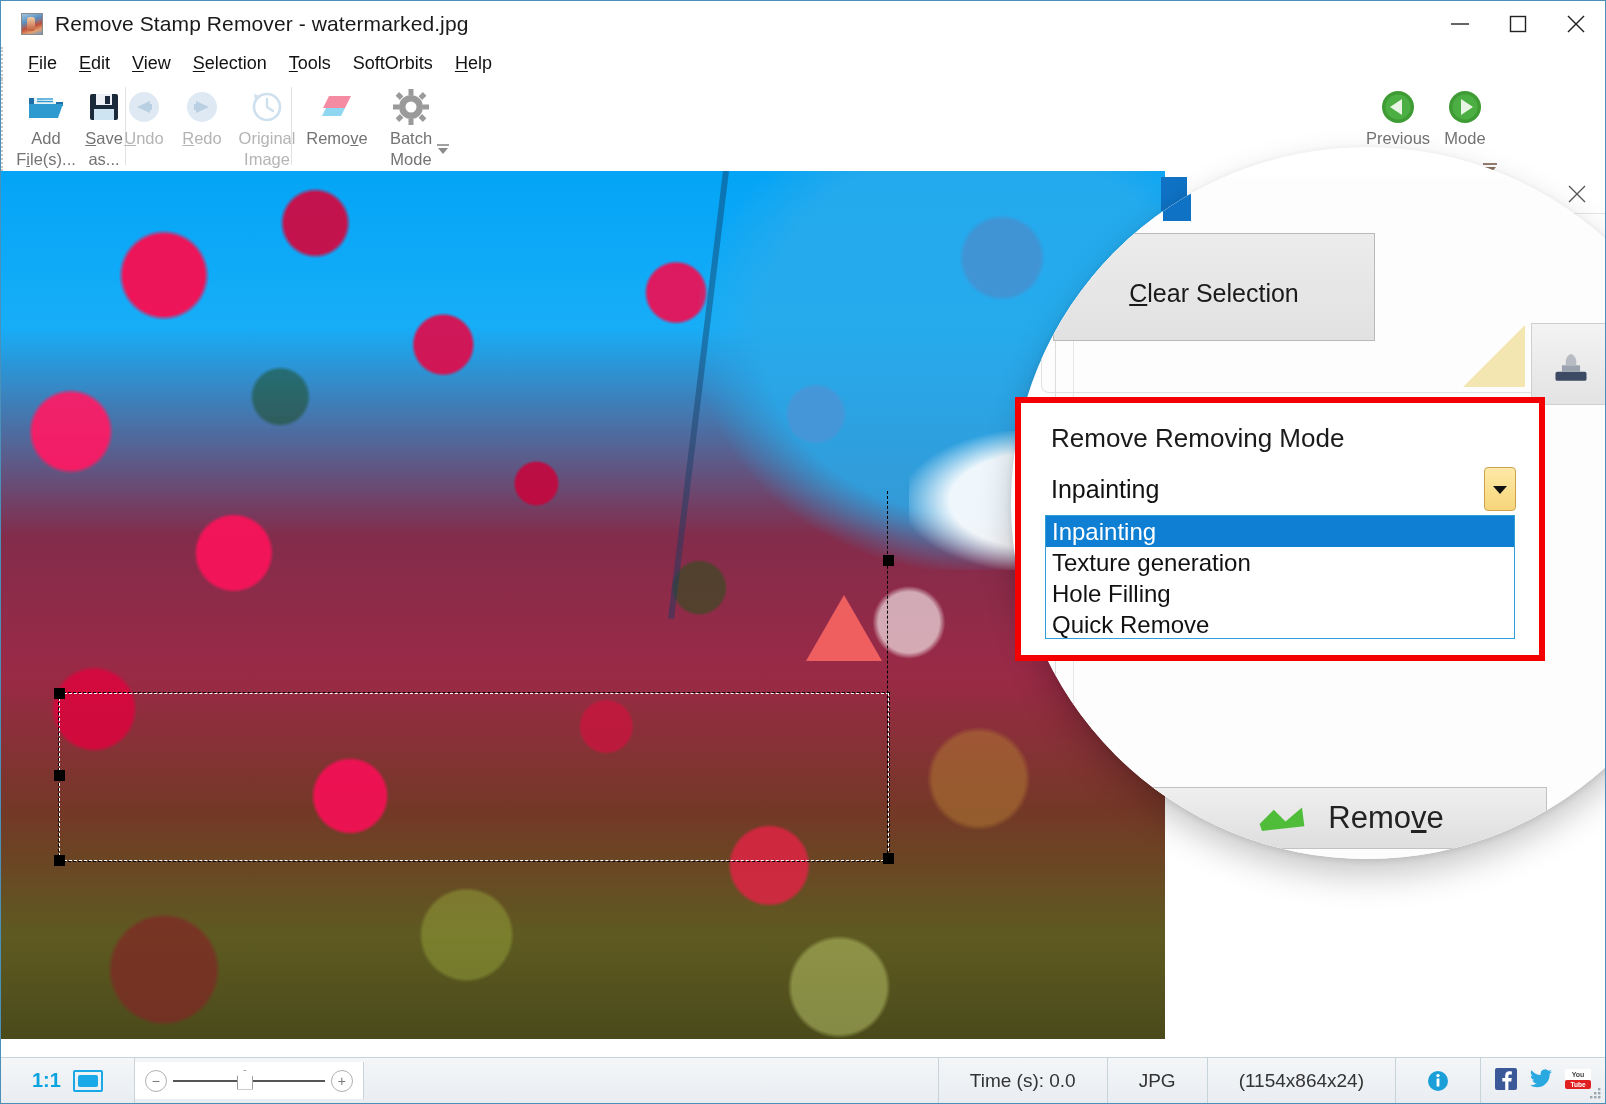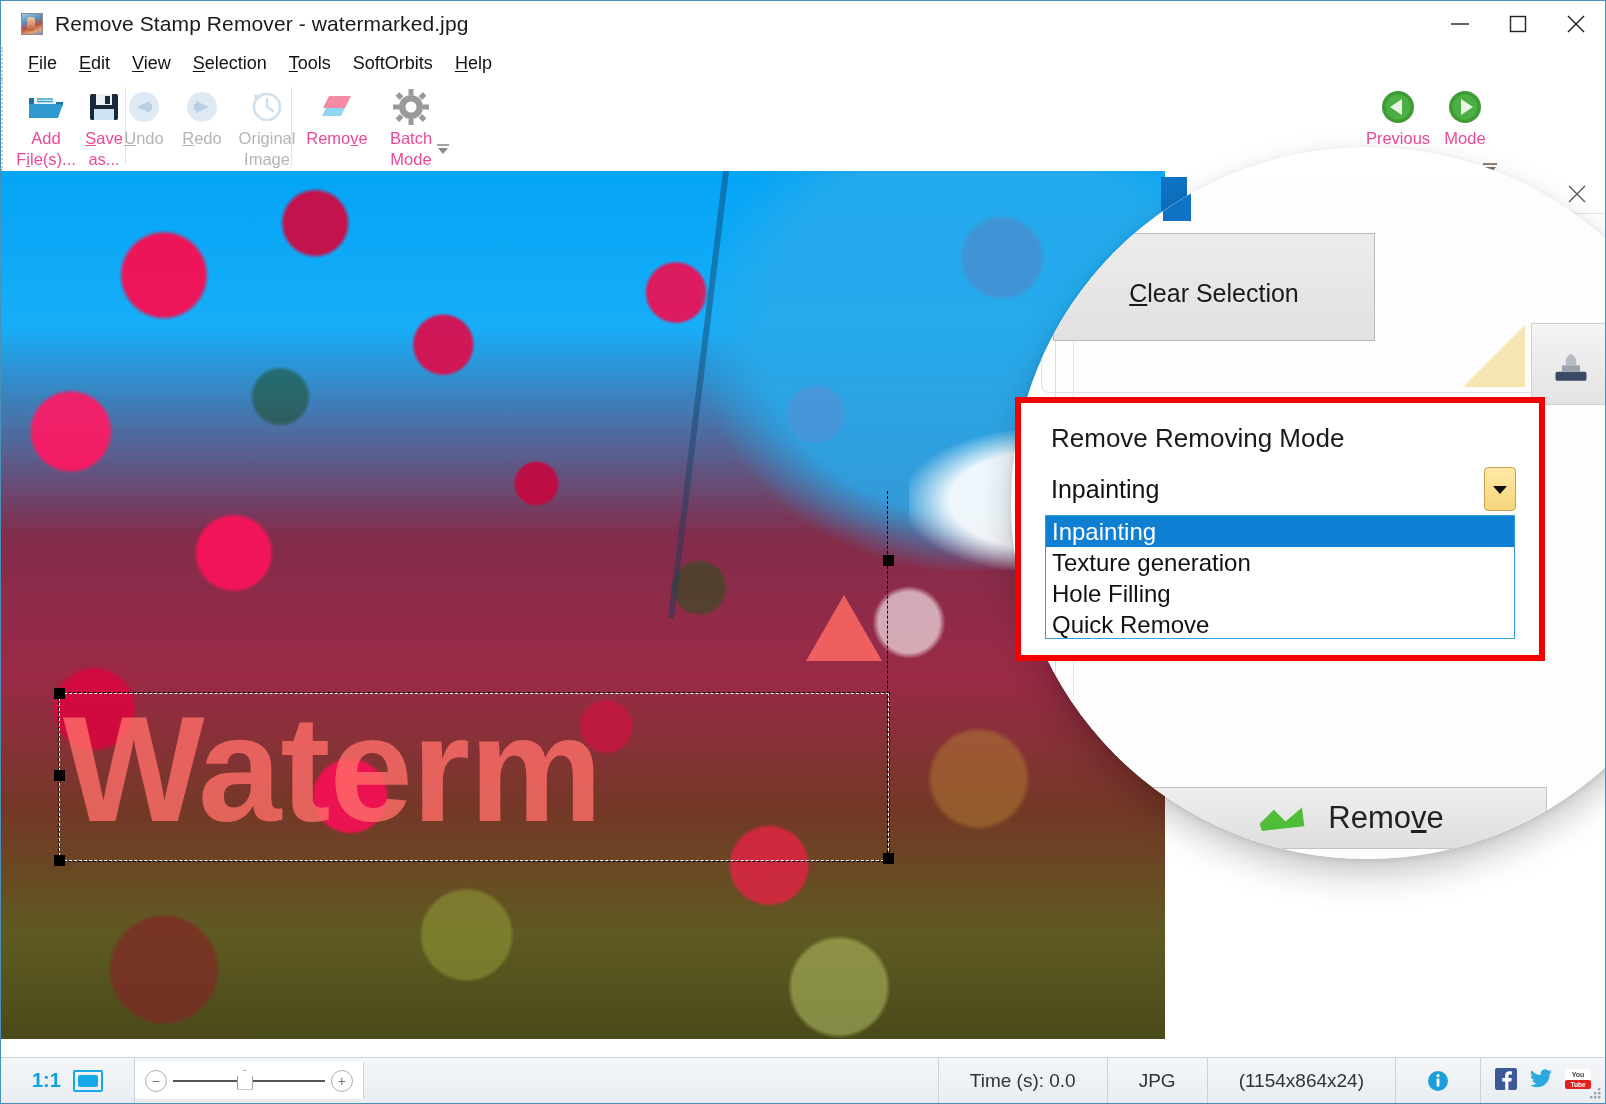--- a/index.html
+++ b/index.html
@@ -65,21 +65,21 @@
     background:#ffffff;
     border-left:2px dotted #c8c8c8;
   }
   .rib-group { position:absolute; top:4px; height:86px; display:flex; }
   .rib-btn {
     width:58px; display:flex; flex-direction:column; align-items:center;
     padding-top:4px;
   }
   .rib-ico { height:40px; display:flex; align-items:center; justify-content:center; }
   .rib-lbl {
-    font-size:16.5px; color:#ec4899; line-height:19px; text-align:center;
+    font-size:16.5px; color:#737373; line-height:19px; text-align:center;
     margin-top:2px;
   }
   .rib-lbl.dim { color:#b4b4b4; }
   .rib-sep {
     position:absolute; top:8px; width:1px; height:78px; background:#e2e2e2;
   }
 
   
   .navgroup-box {
     position:absolute; left:1350px; top:76px; width:148px; height:94px;
@@ -508,21 +508,20 @@
     </div>
   </div>
 
   <div class="canvas-wrap">
     <div class="photo"></div>
     <div class="photo-sky"></div>
     <div class="photo-cloud"></div>
     <div class="photo-branch"></div>
 
     <div class="wm-tri"></div>
-    <div class="watermark">Waterm</div>
 
     <div class="marquee">
       <div class="mq-handle" style="left:-6px; top:-6px;"></div>
       <div class="mq-handle" style="left:-6px; top:76px;"></div>
       <div class="mq-handle" style="left:-6px; bottom:-6px;"></div>
     </div>
     <div class="marquee2">
       <div class="mq-handle" style="left:-5px; top:64px;"></div>
       <div class="mq-handle" style="left:-5px; top:362px;"></div>
     </div>

